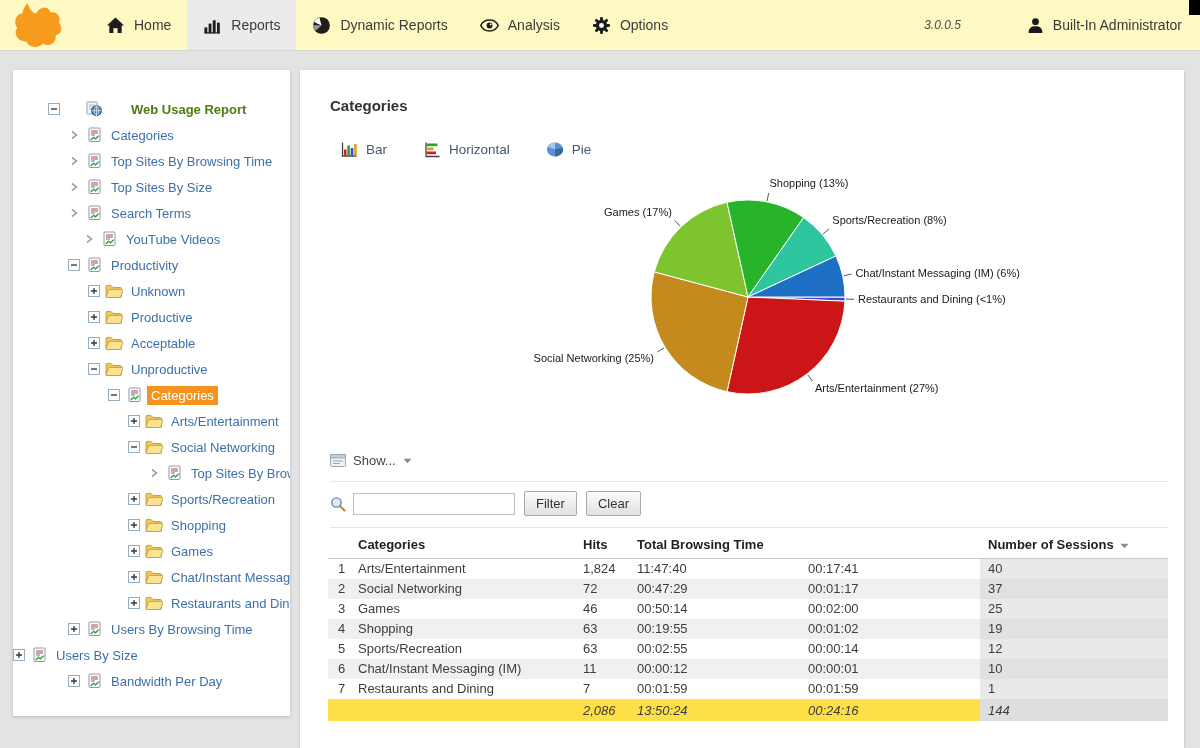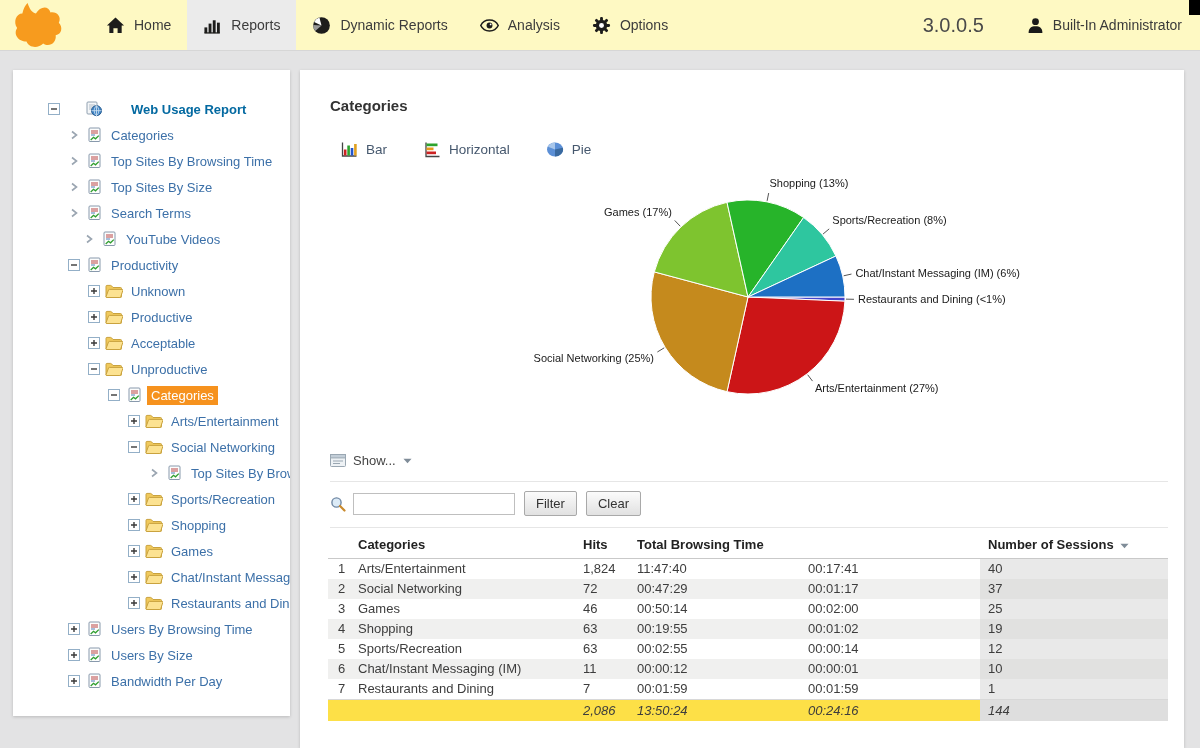--- a/index.html
+++ b/index.html
@@ -12,33 +12,33 @@
   
   #header{position:absolute;left:0;top:0;width:1200px;height:50px;background:#fef9c3;
     border-bottom:1px solid #d6d6d6;display:flex;align-items:center;}
   #logo{position:absolute;left:13px;top:3px;width:50px;height:44px;}
   #main-nav{margin-left:90px;display:flex;height:100%;}
   .nav-item{display:flex;align-items:center;gap:9px;padding:0 16px;font-size:14px;color:#3c3c3c;cursor:pointer;}
   .nav-item.active{background:#ebebeb;}
   .nicon{width:19px;height:19px;display:block;}
   .nicon svg{width:19px;height:19px;display:block;}
   #header-right{margin-left:auto;display:flex;align-items:center;margin-right:18px;}
-  #version{font-size:20px;color:#4a4a4a;margin-right:43px;}
+  #version{font-size:12px;color:#4a4a4a;margin-right:66px;font-style:italic;}
   #user-box{display:flex;align-items:center;gap:9px;font-size:14px;color:#3a3a3a;cursor:pointer;}
   #user-box svg{width:17px;height:17px;display:block;}
   #corner-black{position:absolute;right:0;top:0;width:11px;height:15px;background:#000;z-index:20;}
   
   .panel{position:absolute;background:#fff;box-shadow:0 1px 3px rgba(0,0,0,0.18);}
   #sidebar{left:13px;top:70px;width:277px;height:646px;overflow:hidden;}
   #main{left:300px;top:70px;width:884px;height:678px;}
   
   #tree{padding-top:26px;font-size:13px;}
   .tree-row{height:26px;display:flex;align-items:center;white-space:nowrap;overflow:hidden;
     color:#3c70a8;cursor:pointer;}
-  .tree-row.bold{font-weight:bold;color:#0369a1;gap:20px;}
+  .tree-row.bold{font-weight:bold;color:#4d7c0f;gap:20px;}
   .expander{width:12px;height:12px;margin-right:5px;flex:none;}
   .expander svg{width:12px;height:12px;display:block;}
   .ticon{width:18px;height:16px;margin-right:4px;flex:none;}
   .ticon svg{width:18px;height:16px;display:block;}
   .tree-label{padding:2px 4px;}
   .tree-row.selected .tree-label{background:#f6921e;color:#fff;}
   
   #title{position:absolute;left:30px;top:27px;font-size:15px;font-weight:bold;color:#333;}
   #chart-tabs{position:absolute;left:40px;top:71px;display:flex;gap:36px;}
   .chart-tab{display:flex;align-items:center;gap:8px;font-size:13.5px;color:#46586e;cursor:pointer;}
@@ -482,21 +482,21 @@
         <span class="ticon">
           <svg viewBox="0 0 17 16">
             <rect x="3.5" y="1" width="11" height="13.5" rx="1" fill="#fdfdfd" stroke="#8899ac"></rect>
             <path d="M5.5 4 h7 M5.5 6 h7" stroke="#b03030" stroke-width="0.9" fill="none"></path>
             <path d="M5.5 8 h4" stroke="#3a6fb0" stroke-width="0.9" fill="none"></path>
             <path d="M5.2 13 L8 10.3 L10 11.8 L13.3 8.6" stroke="#2e9e2e" stroke-width="1.3" fill="none"></path>
           </svg>
         </span>
         <span class="tree-label">Users By Browsing Time</span>
       </div>
-      <div class="tree-row" style="padding-left: 55px;">
+      <div class="tree-row" style="">
         <span class="expander">
           <svg viewBox="0 0 12 12">
             <rect x="0.5" y="0.5" width="11" height="11" fill="#fff" stroke="#93afc7"></rect>
             <path d="M3 6 h6 M6 3 v6" stroke="#3a3a3a" stroke-width="1.4"></path>
           </svg>
         </span>
         <span class="ticon">
           <svg viewBox="0 0 17 16">
             <rect x="3.5" y="1" width="11" height="13.5" rx="1" fill="#fdfdfd" stroke="#8899ac"></rect>
             <path d="M5.5 4 h7 M5.5 6 h7" stroke="#b03030" stroke-width="0.9" fill="none"></path>

